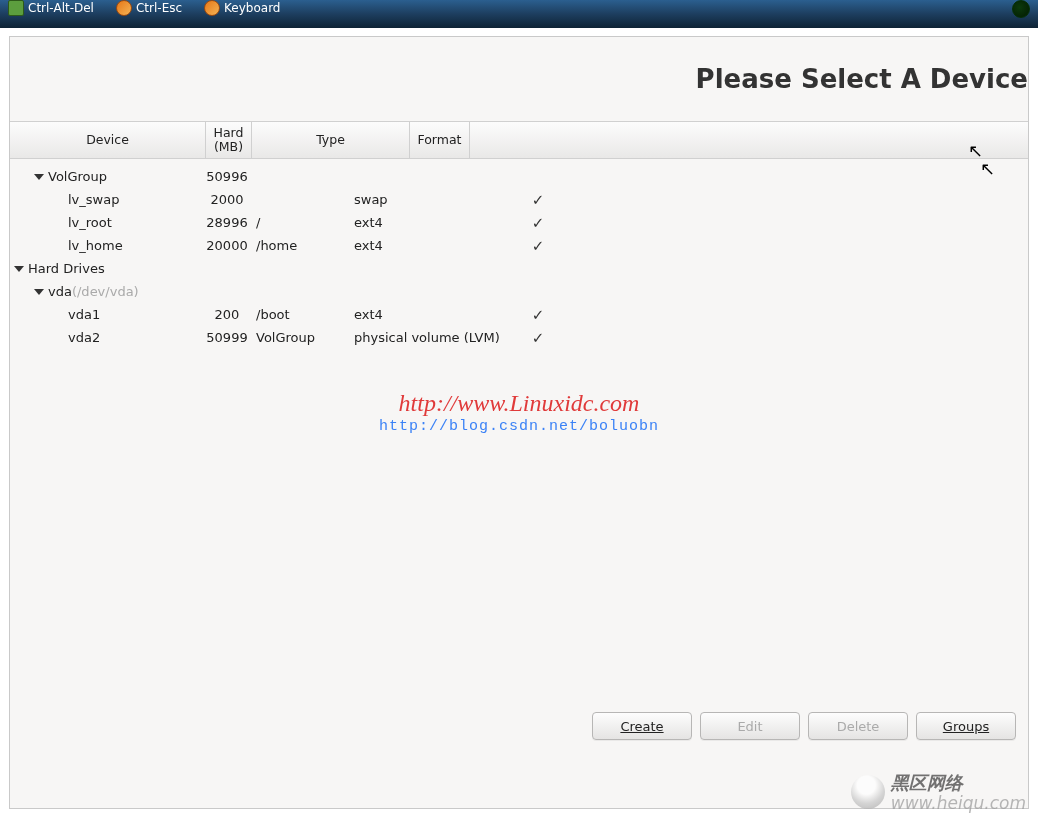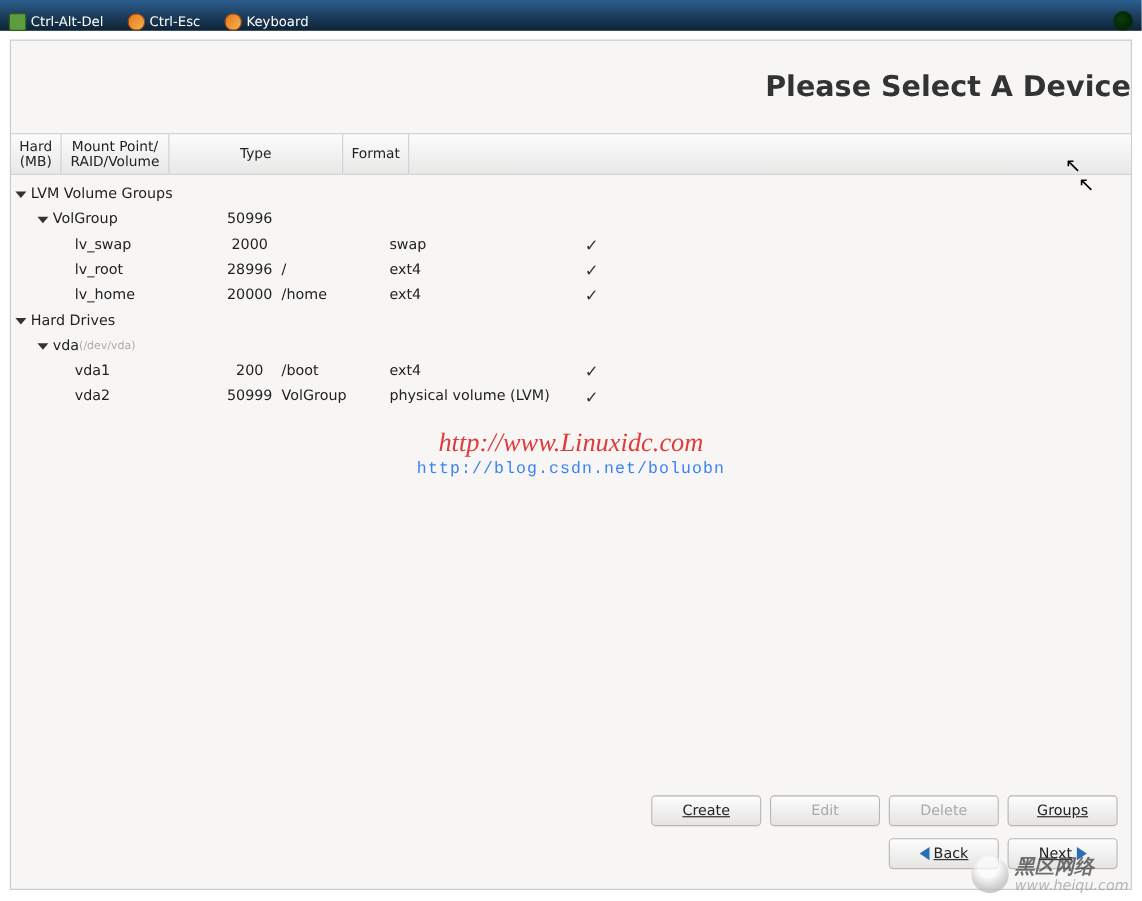--- a/index.html
+++ b/index.html
@@ -1,18 +1,18 @@
 <!DOCTYPE html>
 <html><head>
 <meta charset="utf-8">
 <style>
   html,body{margin:0;padding:0;font-family:"DejaVu Sans",Arial,sans-serif;font-size:13px;color:#222;background:#fff}
   .outer{width:1038px;height:819px;position:relative;box-sizing:border-box;background:#fff}
   
-  .toolbar{height:28px;background:linear-gradient(to bottom,#2b5f8f 0%,#1d3e5f 50%,#0e2335 100%);display:flex;align-items:flex-end;padding:0 8px;color:#fff;font-size:12px;gap:22px}
+  .toolbar{height:28px;background:linear-gradient(to bottom,#2b5f8f 0%,#1d3e5f 50%,#0e2335 100%);display:flex;align-items:flex-start;padding:0 8px;color:#fff;font-size:12px;gap:22px}
   .tb-item{display:flex;align-items:center;gap:4px;cursor:pointer}
   .tb-icon{width:14px;height:14px;display:inline-block;background:#5c9e3e;border:1px solid #2d5a1a;border-radius:2px}
   .tb-icon-ctrl{background:linear-gradient(135deg,#e77817,#f4b355);border:1px solid #9c4a0f;border-radius:50%}
   .tb-status{margin-left:auto;width:16px;height:16px;border-radius:50%;background:radial-gradient(circle at 40% 40%,#0c3a0c,#021a02);border:1px solid #053005}
   
   .panel{position:absolute;left:9px;right:9px;top:36px;bottom:10px;background:#f7f6f5;border:1px solid #c9c9c9;box-sizing:border-box}
   .title-area{height:84px;display:flex;align-items:center;justify-content:flex-end}
   .title-area h1{margin:0;font-size:26px;font-weight:bold;color:#333}
   
   .thead{display:flex;height:36px;border-top:1px solid #d0d0d0;border-bottom:1px solid #d0d0d0;background:linear-gradient(to bottom,#fcfcfc,#e9e8e7);font-size:12.5px}
@@ -31,40 +31,40 @@
   .trow .cell{box-sizing:border-box}
   .cell-dev{width:196px;display:flex;align-items:center}
   .cell-size{width:46px;text-align:center;padding-right:4px}
   .cell-mount{width:98px;padding-left:4px}
   .cell-type{width:158px;padding-left:4px}
   .cell-format{width:60px;text-align:center}
   .tri{display:inline-block;width:0;height:0;border-left:5px solid transparent;border-right:5px solid transparent;border-top:6px solid #333;margin-right:4px}
   .indent-0{padding-left:4px}
   .indent-1{padding-left:24px}
   .indent-2{padding-left:58px}
-  .dim{color:#aaa;font-size:10px}
+  .dim{color:#aaa;font-size:13px}
   
   .btnrow{position:absolute;right:12px;display:flex;gap:8px}
-  .btnrow.row1{bottom:57px}
+  .btnrow.row1{bottom:68px}
   .btnrow.row2{bottom:18px}
   .btn{min-width:70px;height:26px;padding:0 14px;background:linear-gradient(to bottom,#fdfdfd,#e5e4e3);border:1px solid #b7b6b5;border-radius:4px;font-size:13px;display:flex;align-items:center;justify-content:center;cursor:pointer;box-shadow:0 1px 0 rgba(0,0,0,.05)}
   .btn.disabled{color:#aaa;cursor:default}
   .btn .ul{text-decoration:underline}
   .arrow-l{width:0;height:0;border-top:6px solid transparent;border-bottom:6px solid transparent;border-right:9px solid #2a6fb5;margin-right:4px}
   .arrow-r{width:0;height:0;border-top:6px solid transparent;border-bottom:6px solid transparent;border-left:9px solid #2a6fb5;margin-left:4px}
   .check::before{content:"✓";color:#333;font-size:15px}
   
   .wm{position:absolute;left:50%;top:390px;transform:translateX(-50%);font-family:Liberation Serif, serif;font-style:italic;font-size:24px;color:#e03a3a;pointer-events:none}
   .wm2{position:absolute;left:50%;top:418px;transform:translateX(-50%);font-family:Liberation Mono, monospace;font-size:15px;color:#3b82f6;letter-spacing:1px;pointer-events:none}
   .cursor1{position:absolute;left:968px;top:140px;font-size:18px;color:#000;pointer-events:none}
   .cursor2{position:absolute;left:980px;top:158px;font-size:18px;color:#000;pointer-events:none}
   .wm3{position:absolute;right:12px;bottom:6px;color:#666;font-size:18px;font-style:italic;pointer-events:none;display:flex;align-items:center;gap:6px;opacity:.7}
   .wm3 .logo{width:34px;height:34px;border-radius:50%;background:radial-gradient(circle at 45% 30%,#fff 30%,#c7c7c7 60%,#9a9a9a 100%);position:relative}
   .wm3 .cn{font-weight:bold;color:#3a3a3a}
-  .wm3 .en{font-size:13px;color:#999;display:block;margin-top:-2px}
+  .wm3 .en{font-size:17px;color:#999;display:block;margin-top:-2px}
 </style>
 </head>
 <body>
 
 <div class="outer">
   <div class="toolbar">
     <div class="tb-item">
       <span class="tb-icon"></span>
       <span>Ctrl-Alt-Del</span>
     </div>
@@ -78,38 +78,28 @@
     </div>
     <span class="tb-status"></span>
   </div>
 
   <div class="panel">
     <div class="title-area">
       <h1>Please Select A Device</h1>
     </div>
 
     <div class="thead">
+      <div class="col c-dev">Device</div>
       <div class="col c-size">Hard (MB)</div>
-      <div class="col c-mount" style="white-space:pre-line">Mount Point/ RAID/Volume</div>
       <div class="col c-type">Type</div>
       <div class="col c-format">Format</div>
       <div class="col c-rest"></div>
     </div>
 
     <div class="tree" id="tree">
-        <div class="trow">
-          <div class="cell cell-dev indent-0">
-            <span class="tri"></span>
-            <span>LVM Volume Groups</span>
-          </div>
-          <div class="cell cell-size"></div>
-          <div class="cell cell-mount"></div>
-          <div class="cell cell-type"></div>
-          <div class="cell cell-format"></div>
-        </div>
         <div class="trow">
           <div class="cell cell-dev indent-1">
             <span class="tri"></span>
             <span>VolGroup</span>
           </div>
           <div class="cell cell-size">50996</div>
           <div class="cell cell-mount"></div>
           <div class="cell cell-type"></div>
           <div class="cell cell-format"></div>
         </div>
@@ -189,30 +179,20 @@
           <span>Edit</span>
         </div>
       <div class="btn disabled">
           <span>Delete</span>
         </div>
       <div class="btn">
           <span class="ul">Groups</span>
         </div>
     </div>
 
-    <div class="btnrow row2">
-      <div class="btn">
-        <span class="arrow-l"></span>
-        <span class="ul">Back</span>
-      </div>
-      <div class="btn">
-        <span class="ul">Next</span>
-        <span class="arrow-r"></span>
-      </div>
-    </div>
   </div>
 
   <div class="wm">http://www.Linuxidc.com</div>
   <div class="wm2">http://blog.csdn.net/boluobn</div>
   <span class="cursor1">↖</span>
   <span class="cursor2">↖</span>
   <div class="wm3">
     <span class="logo"></span>
     <span>
       <span class="cn">黑区网络</span>

